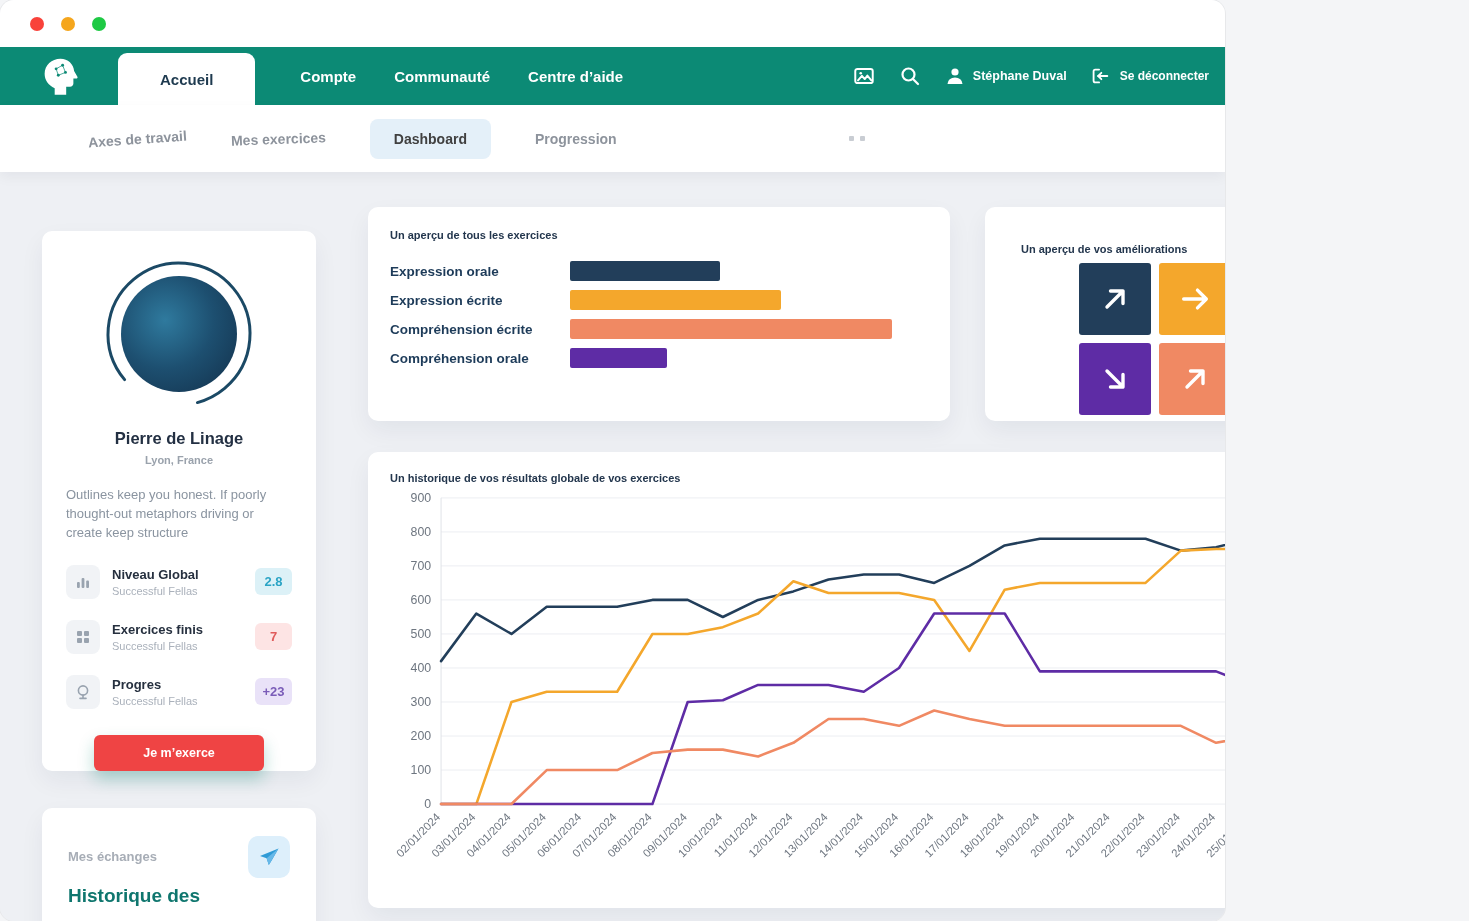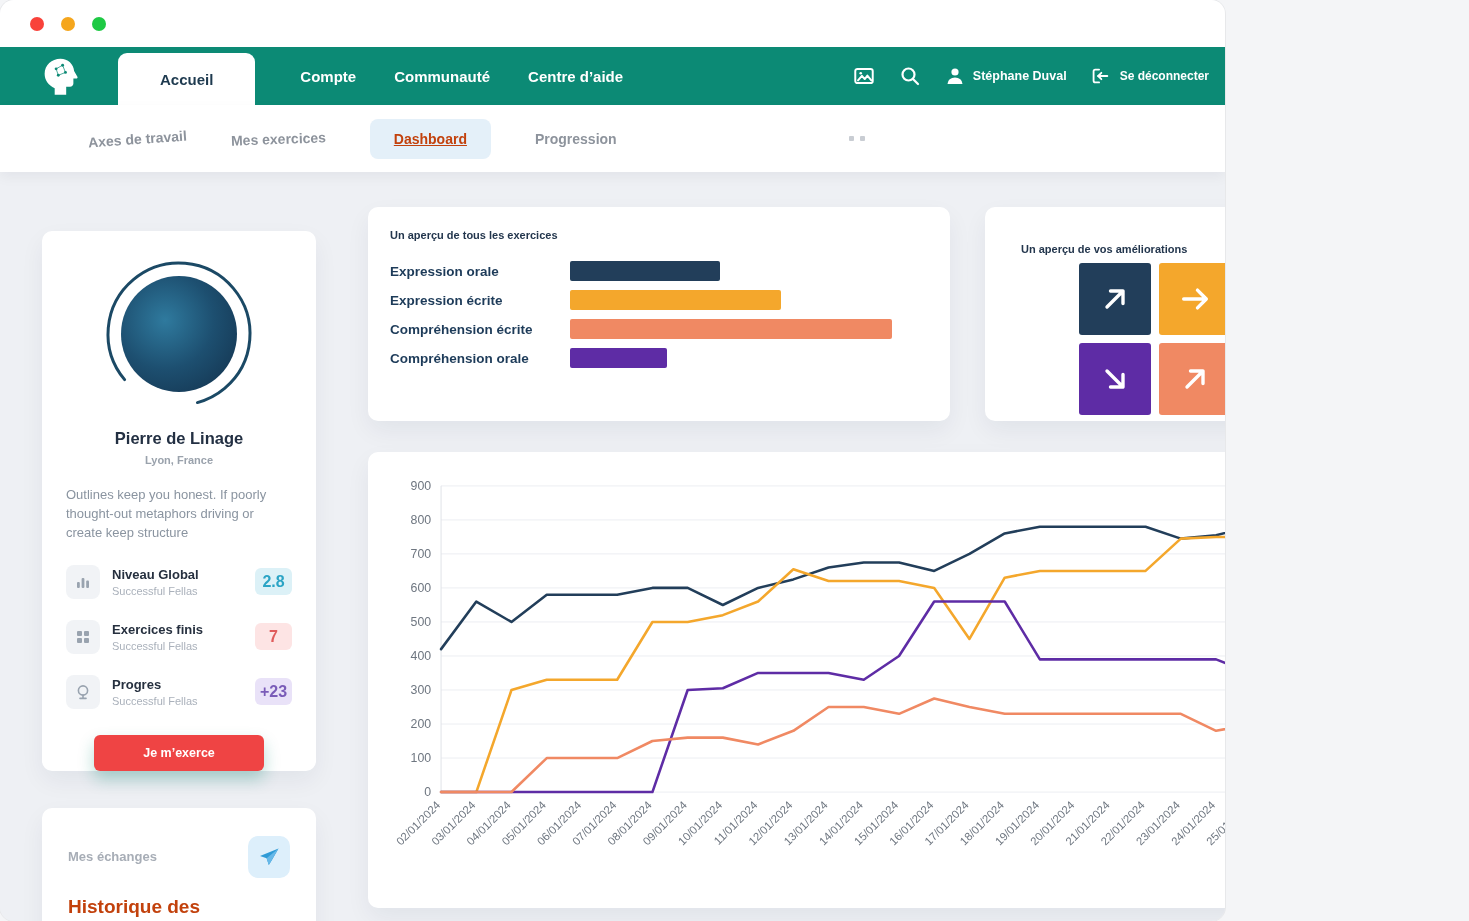--- a/index.html
+++ b/index.html
@@ -30,21 +30,21 @@
     font-weight:700; cursor:pointer; }
   .logout { display:flex; align-items:center; gap:9px; color:#fff; font-size:12px;
     font-weight:700; cursor:pointer; }
 
   
   .subnav { height:67px; background:#fff; display:flex; align-items:center; padding-left:88px;
     gap:44px; box-shadow:0 5px 12px rgba(16,24,40,.05); position:relative; z-index:2; }
   .subnav-item { font-size:14px; color:#8d939c; font-weight:700; cursor:pointer; white-space:nowrap; }
   .subnav-item.tilt-a { transform:rotate(-4deg); }
   .subnav-item.tilt-b { transform:rotate(-2deg); }
-  .subnav-item.active { color:#c2410c; background:#e4f0f9; padding:12px 24px; border-radius:8px;text-decoration:underline; }
+  .subnav-item.active { color:#404040; background:#e4f0f9; padding:12px 24px; border-radius:8px; }
   .subnav-dots { margin-left:188px; display:flex; gap:6px; }
   .subnav-dots i { width:5px; height:5px; background:#c9cdd3; border-radius:1px; display:block; }
 
   
   .main { display:flex; padding:35px 0 0 42px; gap:52px; height:749px; overflow:hidden;
     background:#eef0f4; }
   .card { background:#fff; border-radius:10px; box-shadow:0 10px 24px rgba(22,34,64,.06); }
 
   .left-col { width:274px; flex:none; display:flex; flex-direction:column; gap:37px; }
   .profile-card { height:548px; padding:28px 24px 0; display:flex; flex-direction:column;
@@ -57,32 +57,32 @@
   .location { margin-top:6px; font-size:11px; color:#9aa2ac; font-weight:700; }
   .bio { margin-top:20px; font-size:13px; line-height:1.45; color:#8a94a0; align-self:stretch; }
   .stats { margin-top:22px; align-self:stretch; display:flex; flex-direction:column; gap:21px;justify-content:space-between; }
   .stat-row { display:flex; align-items:center; gap:12px; cursor:pointer; }
   .stat-icon { width:34px; height:34px; border-radius:8px; background:#f1f3f6; flex:none;
     display:flex; align-items:center; justify-content:center; }
   .stat-main { flex:1; }
   .stat-label { font-size:13px; font-weight:700; color:#26303f; }
   .stat-sub { font-size:11px; color:#aab1bb; margin-top:3px; }
   .stat-badge { width:37px; height:27px; border-radius:6px; display:flex; align-items:center;
-    justify-content:center; font-size:16px; font-weight:700; flex:none; }
+    justify-content:center; font-size:13px; font-weight:700; flex:none; }
   .cta { margin-top:26px; width:170px; height:36px; border:none; border-radius:6px;
     background:#ef4444; color:#fff; font-weight:700; font-size:12.5px;
     box-shadow:0 8px 16px rgba(12,138,117,.3); cursor:pointer;
     font-family:"Liberation Sans","DejaVu Sans",sans-serif; }
 
   .exchanges-card { min-height:240px; padding:28px 26px; }
   .exchanges-top { display:flex; align-items:center; justify-content:space-between;gap:28px; }
   .exchanges-label { font-size:13px; color:#a7adb6; font-weight:700; }
   .plane-box { width:42px; height:42px; border-radius:10px; background:#ddeffb;
     display:flex; align-items:center; justify-content:center; cursor:pointer; }
-  .exchanges-heading { margin-top:18px; font-size:19px; font-weight:700; color:#c2410c; }
+  .exchanges-heading { margin-top:7px; font-size:19px; font-weight:700; color:#0f766e; }
 
   .right-col { width:956px; flex:none; display:flex; flex-direction:column; gap:31px; }
   .top-row { display:flex; gap:35px; }
   .card-title { font-size:11px; font-weight:700; color:#23364d; }
 
   .overview-card { width:582px; height:214px; padding:22px; }
   .bars { margin-top:20px; display:flex; flex-direction:column; gap:9px; }
   .bar-row { display:flex; align-items:center; height:20px; }
   .bar-label { width:180px; font-size:13.5px; font-weight:700; color:#1d3b59; }
   .bar-track { flex:1; height:20px; }
@@ -311,20 +311,21 @@
             <div class="tile" style="background: rgb(240, 137, 99);">
               <svg viewBox="0 0 30 30" fill="none" stroke="#ffffff" stroke-width="3.4" stroke-linecap="round" stroke-linejoin="round" style="transform: rotate(0deg);">
                   <path d="M7 23 L23 7 M10.5 7 H23 V19.5"></path>
                 </svg>
             </div>
           </div>
         </div>
       </div>
 
       <div class="card history-card">
+        <div class="card-title">Un historique de vos résultats  globale de vos exercices</div>
         <svg class="chart" viewBox="0 0 920 405" preserveAspectRatio="xMidYMid meet">
             <line x1="50" y1="320" x2="906" y2="320" stroke="#eceef2" stroke-width="1"></line>
             <text x="40" y="324" text-anchor="end" class="tick">0</text>
             <line x1="50" y1="285.55555555555554" x2="906" y2="285.55555555555554" stroke="#eceef2" stroke-width="1"></line>
             <text x="40" y="289.55555555555554" text-anchor="end" class="tick">100</text>
             <line x1="50" y1="251.11111111111111" x2="906" y2="251.11111111111111" stroke="#eceef2" stroke-width="1"></line>
             <text x="40" y="255.11111111111111" text-anchor="end" class="tick">200</text>
             <line x1="50" y1="216.66666666666669" x2="906" y2="216.66666666666669" stroke="#eceef2" stroke-width="1"></line>
             <text x="40" y="220.66666666666669" text-anchor="end" class="tick">300</text>
             <line x1="50" y1="182.22222222222223" x2="906" y2="182.22222222222223" stroke="#eceef2" stroke-width="1"></line>

